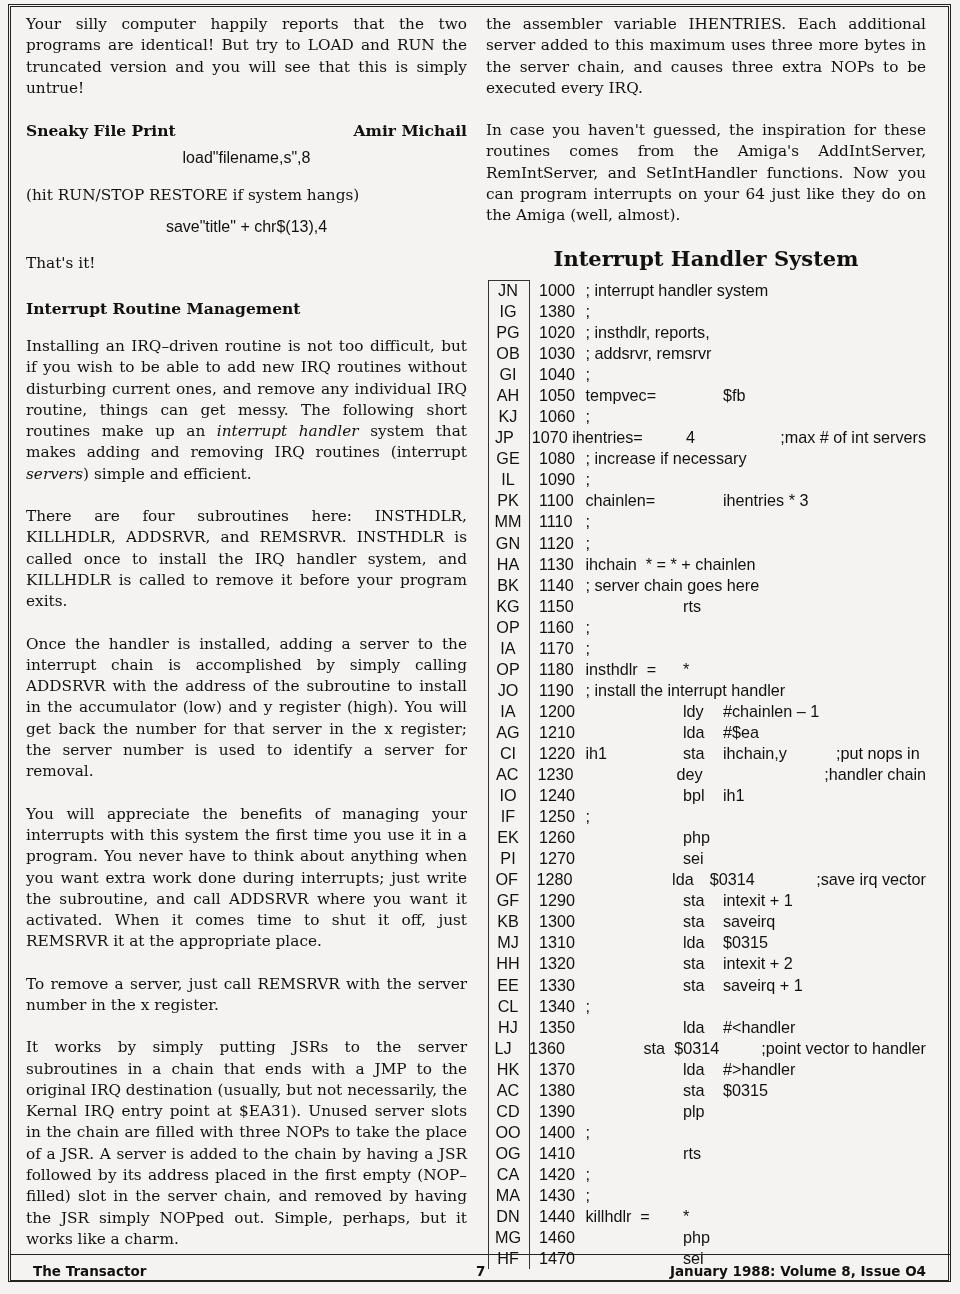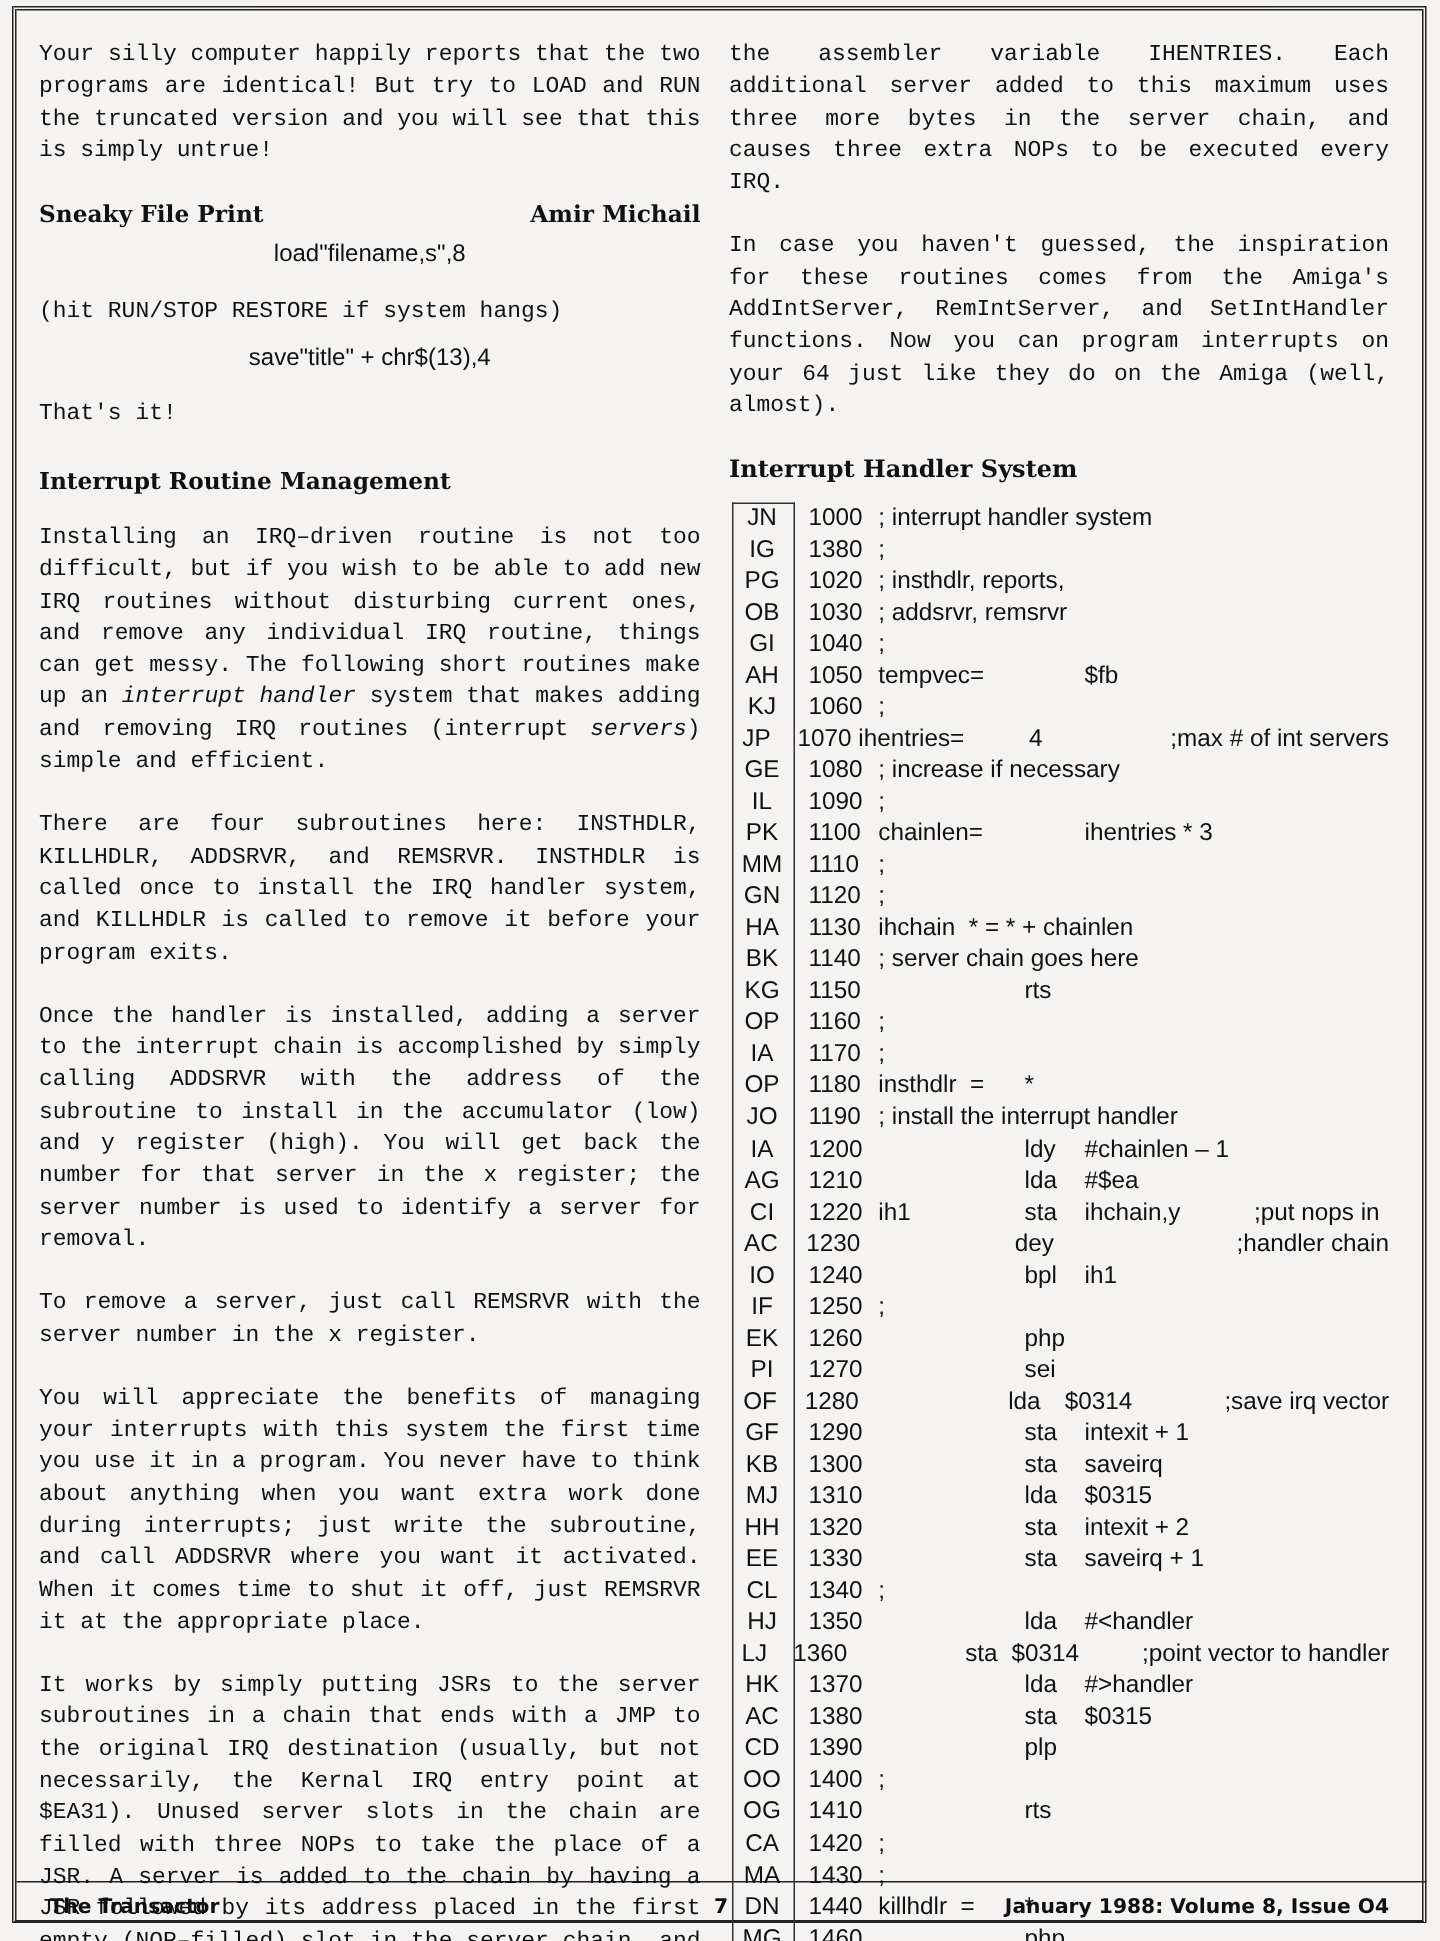--- a/index.html
+++ b/index.html
@@ -17,28 +17,28 @@
     position:absolute; left:11px; right:9px; top:1254px; height:0; border-top:1.5px solid #222;
   }
   .col-left {
     position:absolute; left:26px; top:10px; width:441px;
     font-family:"DejaVu Serif","Liberation Serif",serif; font-size:15.3px; line-height:21.3px;
   }
   .col-right {
     position:absolute; left:486px; top:10px; width:440px;
     font-family:"DejaVu Serif","Liberation Serif",serif; font-size:15.3px; line-height:21.3px;
   }
-  p { margin:16px 0 21px 0; text-align:justify;font-family:Liberation Mono, monospace; }
+  p { margin:4px 0 21px 0; text-align:justify; }
   .tight { margin-bottom:0; }
   .heading-row { display:flex; justify-content:space-between; font-weight:bold; font-size:15.5px; margin:21px 0 0 0; }
   .heading { font-weight:bold; font-size:15.5px; margin:23px 0 17px 0; }
   .code-inline {
     font-family:"Liberation Sans","DejaVu Sans",sans-serif; font-size:16px; text-align:center; margin:6px 0 16px 0;
   }
-  .listing-title { font-weight:bold; font-size:16px; margin:10px 0 11px 0; }
+  .listing-title { text-align:center; font-weight:bold; font-size:21px; margin:10px 0 11px 0; }
   .listing {
     position:relative; font-family:"Liberation Sans","DejaVu Sans",sans-serif; font-size:16.2px; line-height:21.05px;
   }
   .listing .checkbox-col {
     position:absolute; left:2px; top:0; width:40px; bottom:0;
     border:1px solid #333; border-bottom:none;
   }
   .row { display:flex; white-space:pre; height:21.05px; }
   .row .cs { width:44px; text-align:center; }
   .row .ln { width:42px; padding-left:9px; }
@@ -72,22 +72,22 @@
   <p class="tight" style="margin-bottom:10px;">(hit RUN/STOP RESTORE if system hangs)</p>
   <div class="code-inline">save"title" + chr$(13),4</div>
   <p>That's it!</p>
 
   <div class="heading">Interrupt Routine Management</div>
   <p>
     <span>Installing an IRQ–driven routine is not too difficult, but if you wish to be able to add new IRQ routines without disturbing current ones, and remove any individual IRQ routine, things can get messy. The following short routines make up an </span><em>interrupt handler</em><span> system that makes adding and removing IRQ routines (interrupt </span><em>servers</em><span>) simple and efficient.</span>
   </p>
   <p>There are four subroutines here: INSTHDLR, KILLHDLR, ADDSRVR, and REMSRVR. INSTHDLR is called once to install the IRQ handler system, and KILLHDLR is called to remove it before your program exits.</p>
   <p>Once the handler is installed, adding a server to the interrupt chain is accomplished by simply calling ADDSRVR with the address of the subroutine to install in the accumulator (low) and y register (high). You will get back the number for that server in the x register; the server number is used to identify a server for removal.</p>
+  <p>You will appreciate the benefits of managing your interrupts with this system the first time you use it in a program. You never have to think about anything when you want extra work done during interrupts; just write the subroutine, and call ADDSRVR where you want it activated. When it comes time to shut it off, just REMSRVR it at the appropriate place.</p>
   <p>To remove a server, just call REMSRVR with the server number in the x register.</p>
-  <p>You will appreciate the benefits of managing your interrupts with this system the first time you use it in a program. You never have to think about anything when you want extra work done during interrupts; just write the subroutine, and call ADDSRVR where you want it activated. When it comes time to shut it off, just REMSRVR it at the appropriate place.</p>
   <p>It works by simply putting JSRs to the server subroutines in a chain that ends with a JMP to the original IRQ destination (usually, but not necessarily, the Kernal IRQ entry point at $EA31). Unused server slots in the chain are filled with three NOPs to take the place of a JSR. A server is added to the chain by having a JSR followed by its address placed in the first empty (NOP–filled) slot in the server chain, and removed by having the JSR simply NOPped out. Simple, perhaps, but it works like a charm.</p>
 
 </div>
 
 <div class="col-right">
   <p>the assembler variable IHENTRIES. Each additional server added to this maximum uses three more bytes in the server chain, and causes three extra NOPs to be executed every IRQ.</p>
   <p>In case you haven't guessed, the inspiration for these routines comes from the Amiga's AddIntServer, RemIntServer, and SetIntHandler functions. Now you can program interrupts on your 64 just like they do on the Amiga (well, almost).</p>
   <div class="listing-title">Interrupt Handler System</div>
   <div class="listing" id="listing">
     <div class="checkbox-col"></div>

